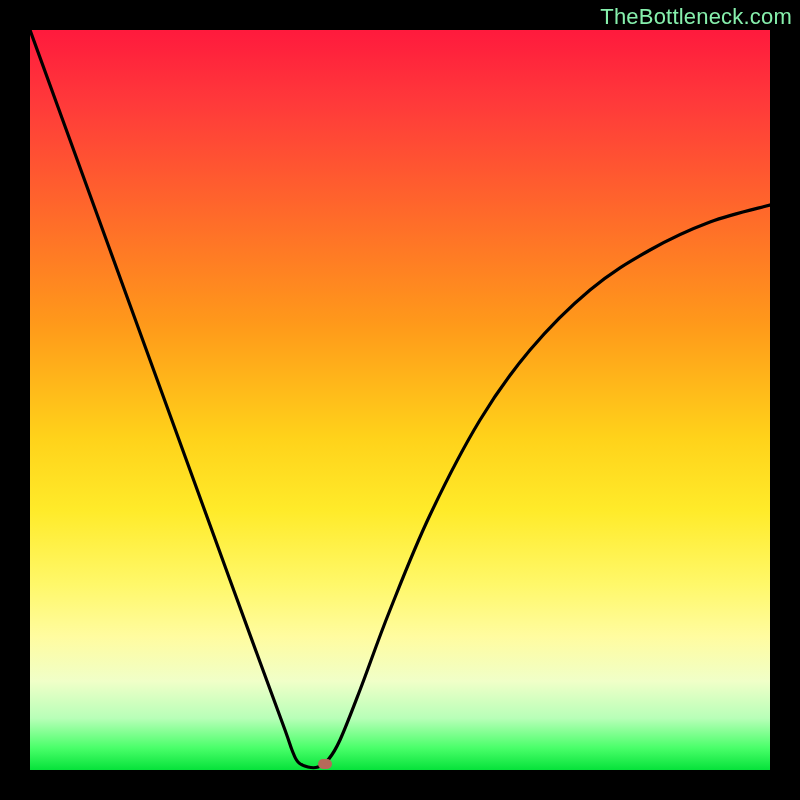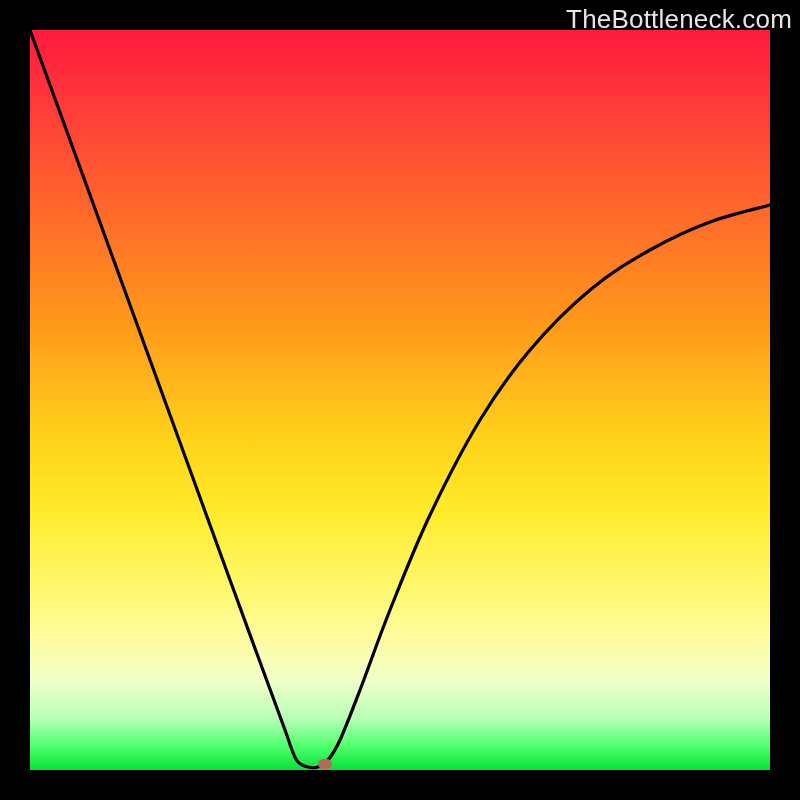--- a/index.html
+++ b/index.html
@@ -52,22 +52,22 @@
     height: 10px;
     border-radius: 5px;
     background: #b56a5a;
     transform: translate(-50%, -50%);
   }
   .watermark {
     position: absolute;
     top: 4px;
     right: 8px;
     font-family: Arial, Helvetica, sans-serif;
-    font-size: 26px;
-    color: #e5e5e5;
+    font-size: 22px;
+    color: #86efac;
     letter-spacing: 0.2px;
   }
 </style>
 </head>
 <body>
 
 <div class="frame">
   <div class="plot">
     <svg class="curve" viewBox="0 0 740 740" preserveAspectRatio="none">
       <path id="curve-path" fill="none" stroke-width="3.2" stroke-linejoin="round" stroke-linecap="round" stroke="#000000" d="M 0 0 C 7.199999999999999 19.8, 25.6 70.4, 40 110 C 54.4 149.6, 65.6 180.4, 80 220 C 94.4 259.6, 105.6 290.4, 120 330 C 134.4 369.6, 145.6 400.4, 160 440 C 174.4 479.6, 187.4 515.44, 200 550 C 212.6 584.56, 220.1 605, 230 632 C 239.9 659, 249.24 684.16, 255 700 C 260.76 715.84, 259.66 714.24, 262 720 C 264.34 725.76, 265.12 728.94, 268 732 C 270.88 735.06, 274.4 736.1, 278 737 C 281.6 737.9, 284.4 738.26, 288 737 C 291.6 735.74, 294.04 734.86, 298 730 C 301.96 725.14, 304.24 722.6, 310 710 C 315.76 697.4, 321 683.4, 330 660 C 339 636.6, 347.4 611.5, 360 580 C 372.6 548.5, 383.8 519.2, 400 485 C 416.2 450.8, 432 419.7, 450 390 C 468 360.3, 480.2 343.4, 500 320 C 519.8 296.6, 538.4 278, 560 260 C 581.6 242, 598.4 232.24, 620 220 C 641.6 207.76, 658.4 200.1, 680 192 C 701.6 183.9, 729.2 178.06, 740 175"></path>

